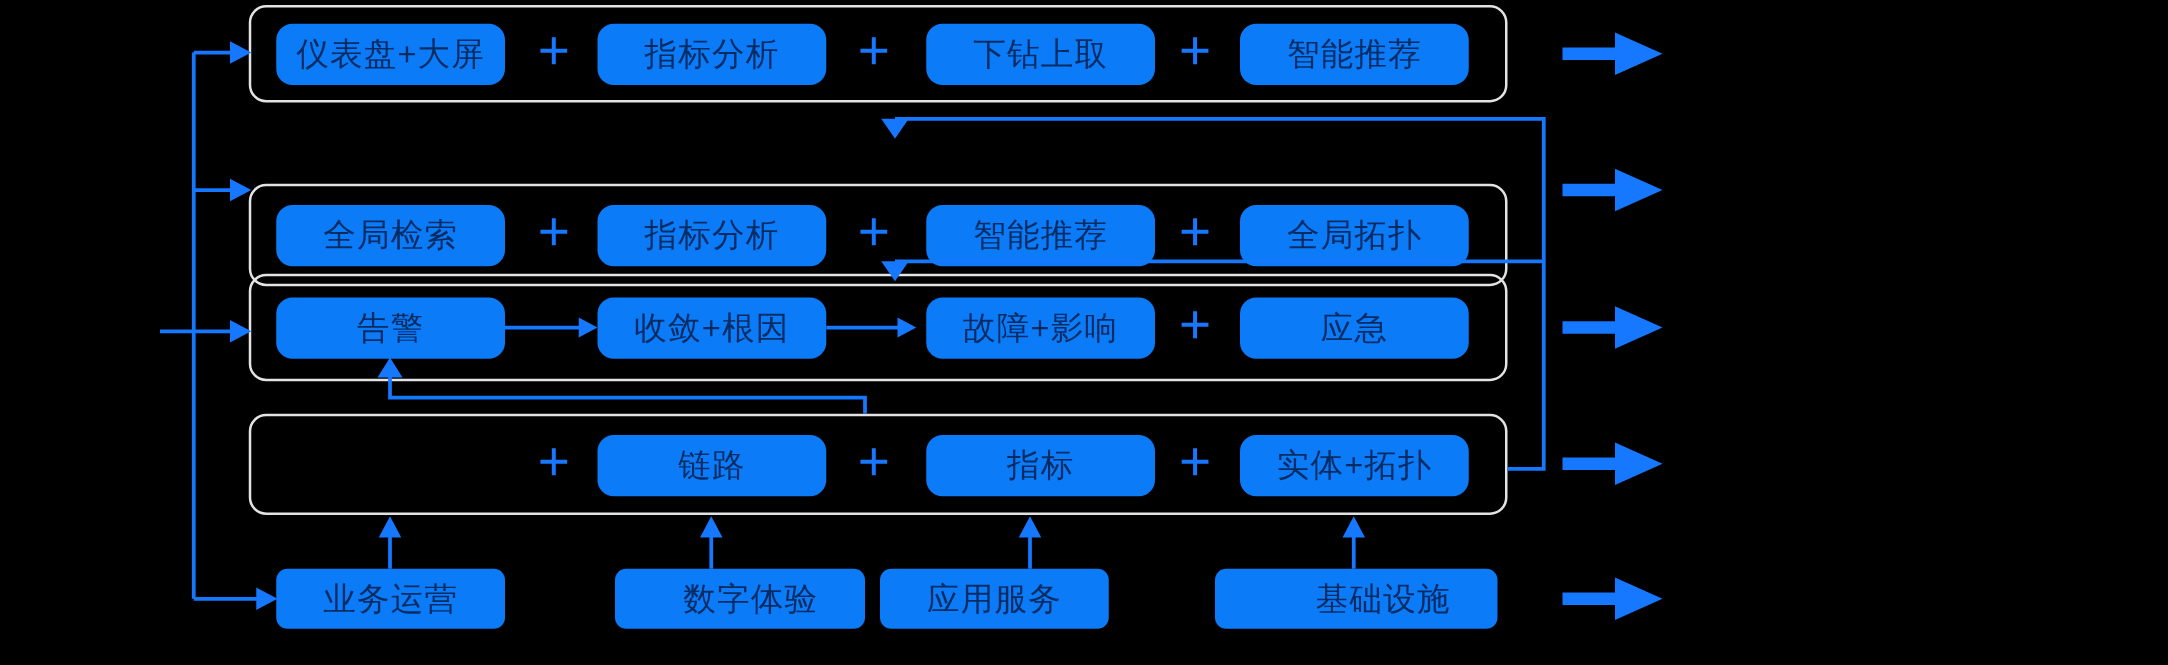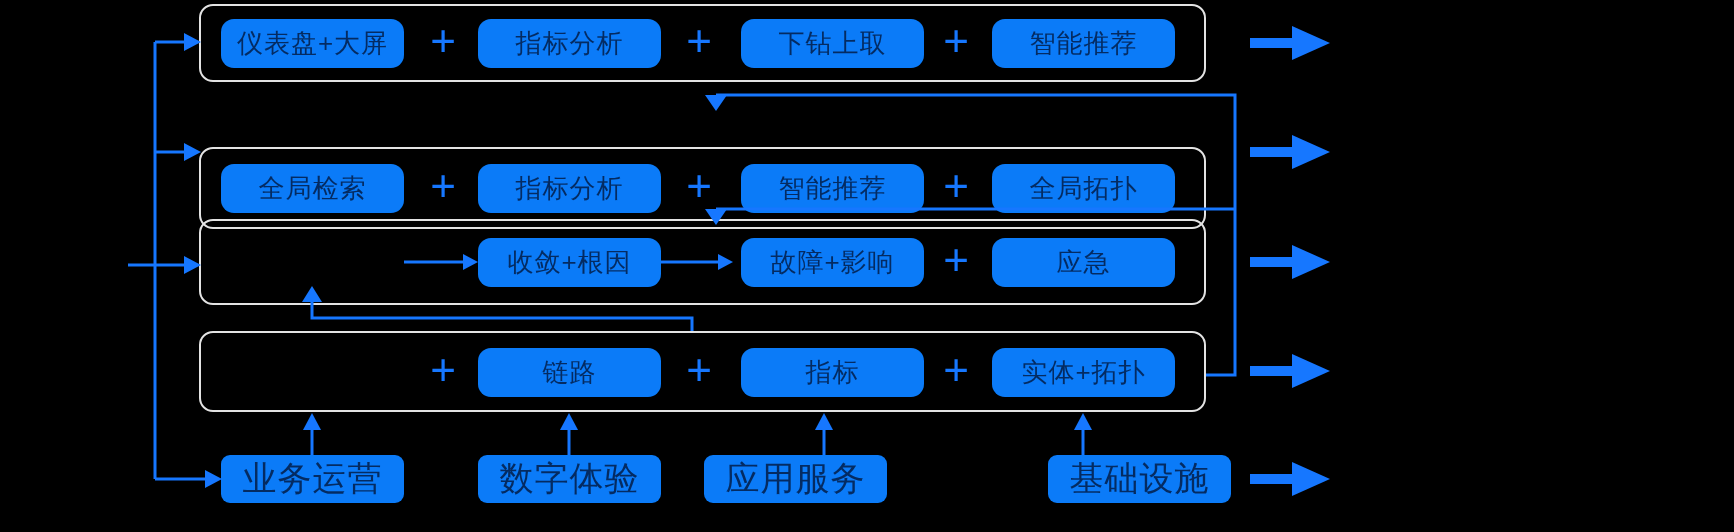--- a/index.html
+++ b/index.html
@@ -10,22 +10,22 @@
   .r1{top:4px;height:78px;}
   .r2{top:111px;height:82px;margin-top:36px;}
   .r3{top:219px;height:86px;}
   .r4{top:331px;height:81px;}
   .node{position:absolute;width:183px;height:49px;border-radius:13px;background:#0b7bf8;
         top:50%;margin-top:-24px;display:flex;align-items:center;justify-content:center;
         color:rgba(2,12,40,0.72);font-size:26px;letter-spacing:1px;white-space:nowrap;}
   .b1{left:20px;}.b2{left:277px;}.b3{left:540px;}.b4{left:791px;}
   .bottom-node{position:absolute;width:183px;height:48px;border-radius:9px;background:#0b7bf8;
         top:455px;display:flex;align-items:center;justify-content:center;
-        color:rgba(2,12,40,0.72);font-size:34px;letter-spacing:1px;white-space:nowrap;}
-  .p1{left:221px;}.p2{left:478px;}.p3{left:704px;}.p4{left:1048px;}
+        color:rgba(2,12,40,0.72);font-size:26px;letter-spacing:1px;white-space:nowrap;}
+  .p1{left:221px;}.p2{left:492px;padding-left:17px;}.p3{left:704px;}.p4{left:972px;padding-left:43px;}
   .sep{position:absolute;top:50%;transform:translate(-50%,-54%);color:#1677ff;
        font-size:44px;font-weight:400;line-height:1;}
   .s1{left:242px;}.s2{left:498px;}.s3{left:755px;}
   .wires{position:absolute;left:0;top:0;pointer-events:none;z-index:5;}
 </style>
 </head>
 <body>
 
 <div class="scene">
 
@@ -43,20 +43,21 @@
     <div class="node b1">全局检索</div>
     <span class="sep s1">+</span>
     <div class="node b2">指标分析</div>
     <span class="sep s2">+</span>
     <div class="node b3">智能推荐</div>
     <span class="sep s3">+</span>
     <div class="node b4">全局拓扑</div>
   </div>
 
   <div class="layer-box r3">
+    <div class="node b1">告警</div>
     <div class="node b2">收敛+根因</div>
     <div class="node b3">故障+影响</div>
     <span class="sep s3">+</span>
     <div class="node b4">应急</div>
   </div>
 
   <div class="layer-box r4">
     <span class="sep s1">+</span>
     <div class="node b2">链路</div>
     <span class="sep s2">+</span>

